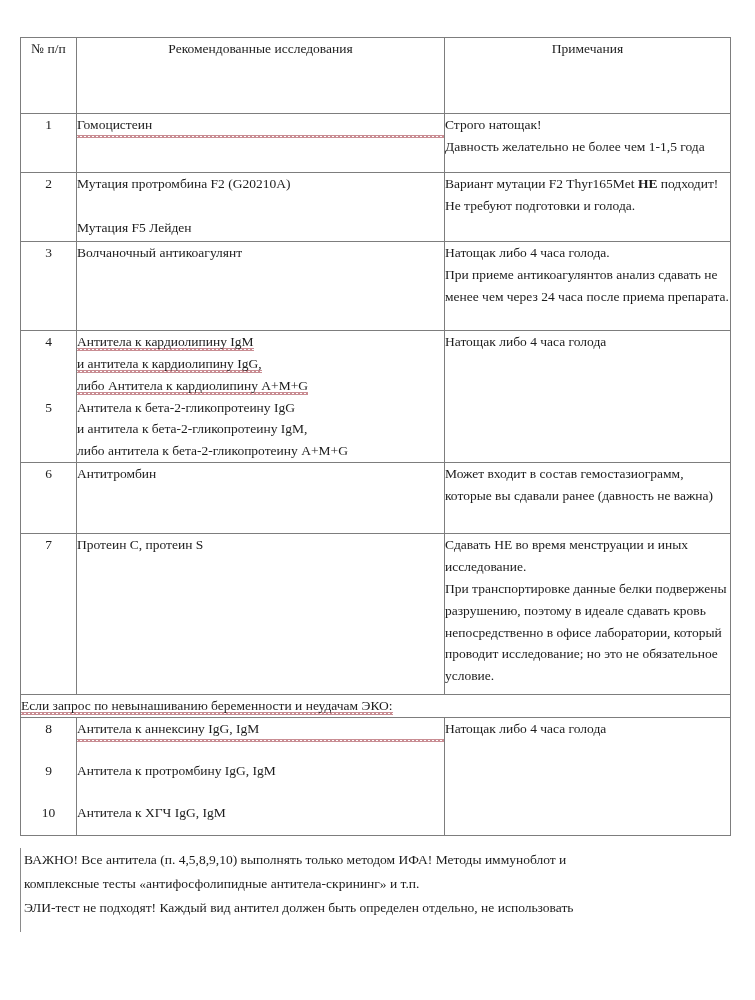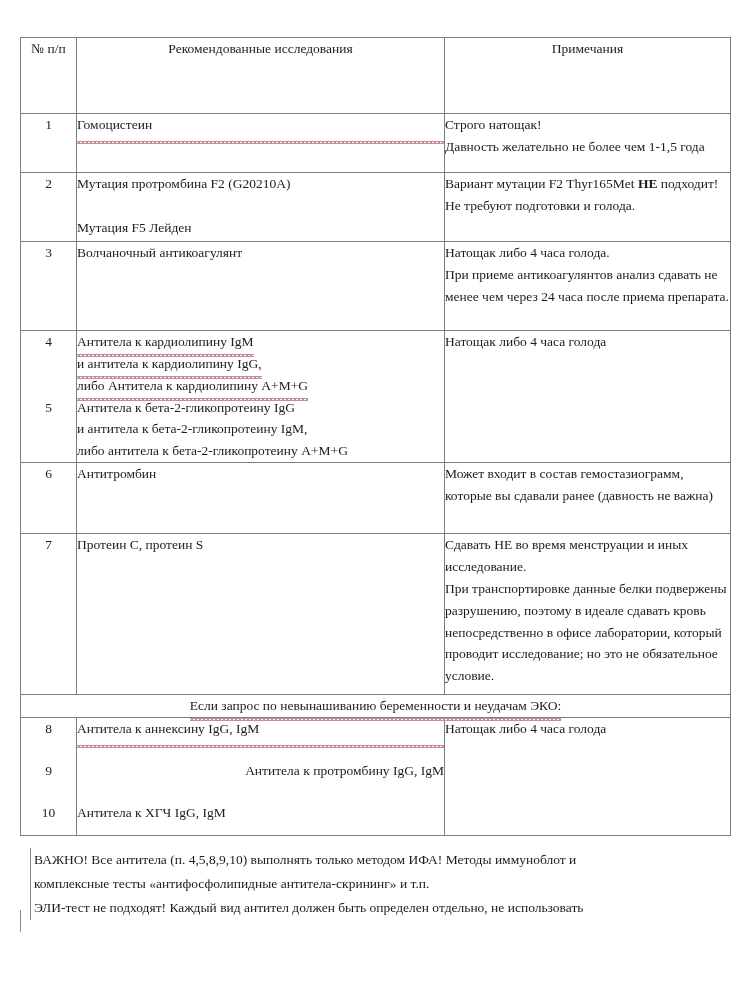--- a/index.html
+++ b/index.html
@@ -84,42 +84,42 @@
     display: block;
     white-space: normal;
   }
   .row-line + .row-line { margin-top: 0; }
 
   .gap-line { display: block; height: 1.62em; }
 
   b, .bold { font-weight: bold; }
 
   .subheader {
-    text-align: center;
+    text-align: left;
     font-weight: bold;
     font-size: 13.5px;
     padding: 5px 6px 5px 6px;
   }
 
   
   .sq {
     text-decoration: none;
     background-image:
       linear-gradient(45deg, transparent 40%, #c98d93 40%, #c98d93 60%, transparent 60%),
       linear-gradient(-45deg, transparent 40%, #c98d93 40%, #c98d93 60%, transparent 60%);
     background-size: 4px 3px;
     background-repeat: repeat-x;
     background-position: 0 100%;
-    padding-bottom: 8px;
+    padding-bottom: 2px;
   }
 
   
   .bottom-note {
     position: absolute;
-    left: 30px;
+    left: 20px;
     top: 848px;
     width: 712px;
     font-size: 13.5px;
     line-height: 1.78;
     padding-left: 3px;
     border-left: 1.2px solid #8a8a8a;
     box-sizing: border-box;
   }
   .bottom-note .nline { display: block; }
 
@@ -239,21 +239,21 @@
         <td class="cell-body b-right">
           <span class="row-line sq">Антитела к аннексину IgG, IgM</span>
         </td>
         <td class="cell-note b-right">
           <span class="row-line">Натощак либо 4 часа голода</span>
         </td>
       </tr>
 
       <tr>
         <td class="cell-num b-left b-right" style="height:33px; padding-top:9px;">9</td>
-        <td class="cell-body b-right" style="padding-top:9px;text-align:right;">
+        <td class="cell-body b-right" style="padding-top:9px;">
           <span class="row-line">Антитела к протромбину IgG, IgM</span>
         </td>
         <td class="cell-note b-right"></td>
       </tr>
 
       <tr>
         <td class="cell-num b-left b-right b-bottom" style="height:33px; padding-top:9px;">10</td>
         <td class="cell-body b-right b-bottom" style="padding-top:9px;">
           <span class="row-line">Антитела к ХГЧ IgG, IgM</span>
         </td>

